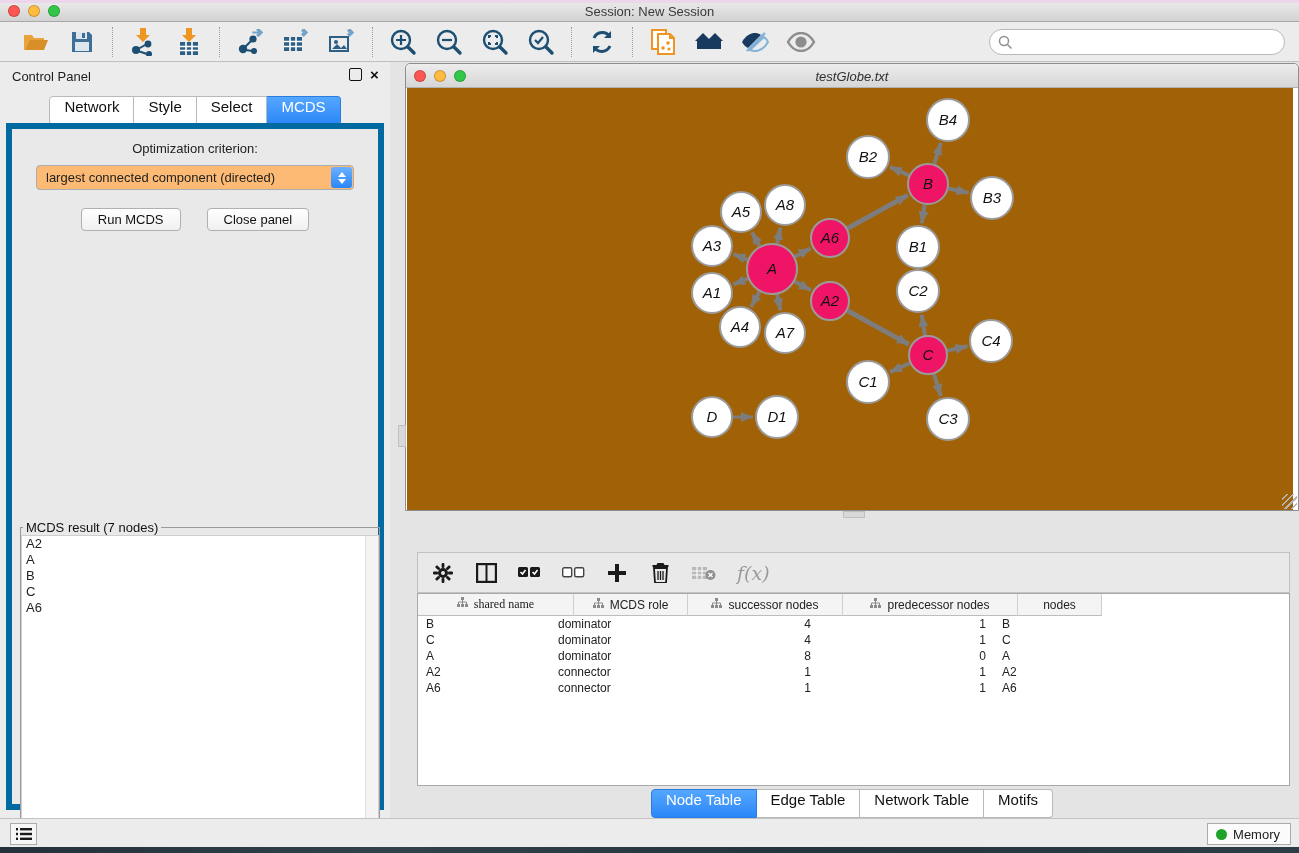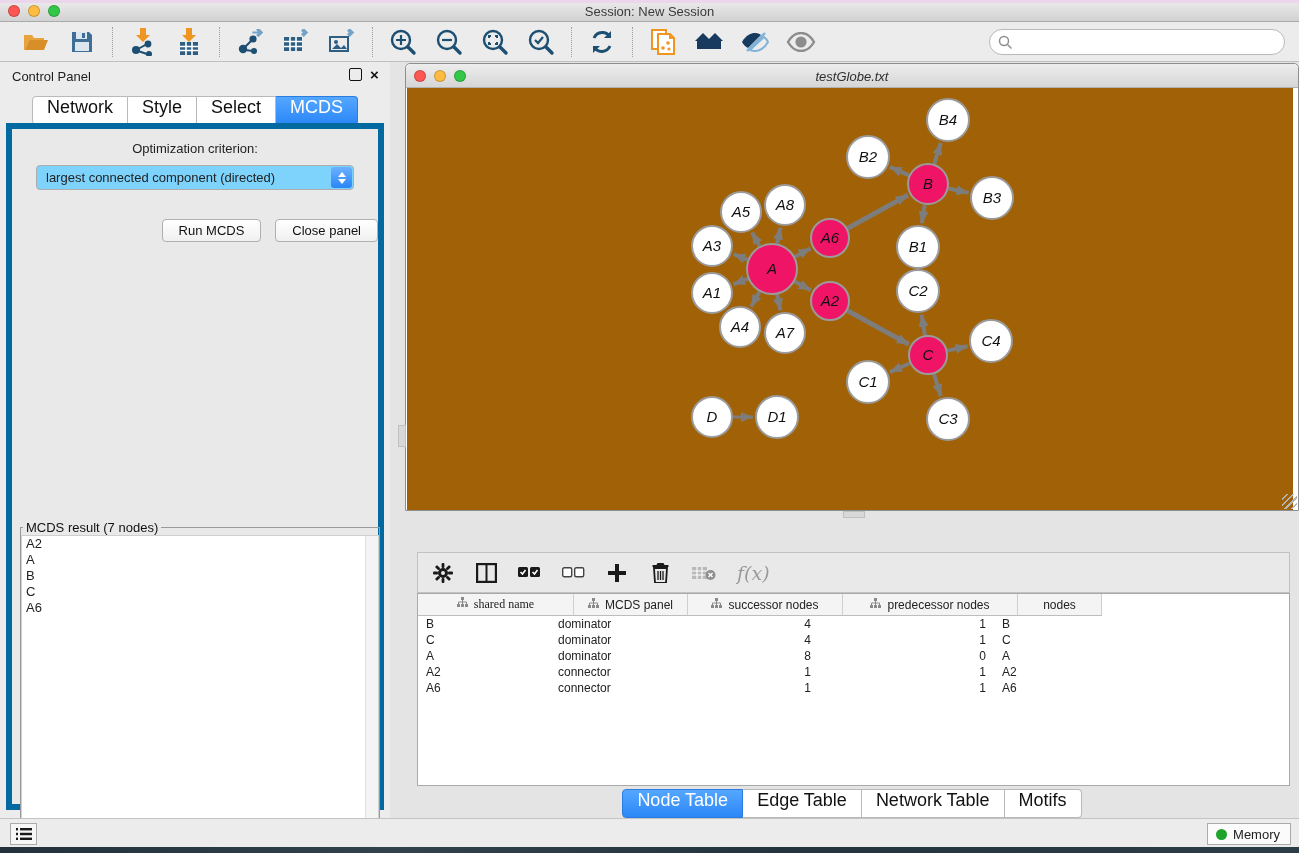--- a/index.html
+++ b/index.html
@@ -31,35 +31,35 @@
   .control-panel { position:absolute; left:0; top:62px; width:390px; height:756px; background:#ececec; }
   .panel-head { position:relative; height:28px; padding:7px 10px 0 12px; font-size:13px; color:#1c1c1c; }
   .panel-head .pico { position:absolute; top:6px; width:13px; height:13px; display:flex; align-items:center; justify-content:center; }
   .pico.float { border:1.5px solid #111; border-radius:2px; }
   .pico.close { font-weight:bold; font-size:15px; color:#111; }
   .cp-float { right:28px; } .cp-close { right:9px; }
 
   .cp-tabs { position:absolute; left:0; top:34px; width:100%; display:flex; justify-content:center; }
   .seg { display:flex; }
   .seg .tab { height:29px; line-height:20px; padding:0 14px; background:#fff; border:1px solid #b9b9b9;
-    border-left:none; font-size:18px; color:#111; cursor:default; }
+    border-left:none; font-size:15px; color:#111; cursor:default; }
   .seg .tab:first-child { border-left:1px solid #b9b9b9; border-radius:4px 0 0 4px; }
   .seg .tab:last-child { border-radius:0 4px 4px 0; }
   .seg .tab.active { background:linear-gradient(#55a7ff,#2b87f8); border-color:#2b7ce0; color:#fff; }
 
   .cp-body { position:absolute; left:6px; top:61px; width:378px; height:687px;
     background:#e9e9e9; border:6px solid #0369a1; }
   .opt-label { text-align:center; margin-top:12px; font-size:13px; }
-  .combo { position:relative; margin:9px auto 8px; width:318px; height:25px; background:#7dd3fc;
+  .combo { position:relative; margin:9px auto 8px; width:318px; height:25px; background:#fdba74;
     border:1px solid #adadad; border-radius:4px; display:flex; align-items:center; padding-left:9px; font-size:13px; }
   .combo .stepper { position:absolute; right:1px; top:1px; width:21px; height:21px; border-radius:3px;
     background:linear-gradient(#6cb1ff,#2a86f7); display:flex; flex-direction:column; align-items:center; justify-content:center; gap:2px; }
   .combo .stepper .up { width:0; height:0; border-left:4px solid transparent; border-right:4px solid transparent; border-bottom:5px solid #fff; }
   .combo .stepper .dn { width:0; height:0; border-left:4px solid transparent; border-right:4px solid transparent; border-top:5px solid #fff; }
-  .cp-buttons { display:flex; justify-content:flex-end; gap:14px; margin-top:29px; }
+  .cp-buttons { display:flex; justify-content:center; gap:26px; margin-top:18px; }
   .mac-btn { height:23px; padding:0 16px; background:linear-gradient(#ffffff,#f0f0f0); border:1px solid #b0b0b0;
     border-radius:4px; font-size:13px; color:#111; cursor:default; }
 
   .mcds-box { position:absolute; left:8px; top:391px; width:360px; height:346px; border:1px solid #9a9a9a; }
   .mcds-box legend { font-size:13px; padding:0 3px; margin-left:2px; color:#111; }
   .mcds-list { position:relative; width:100%; height:100%; background:#fff; border:1px solid #cfcfcf; overflow:hidden; }
   .mcds-item { padding:0 4px; height:16px; line-height:16px; font-size:13px; }
   .mcds-scroll { position:absolute; right:0; top:0; width:13px; height:100%; background:#f4f4f4; border-left:1px solid #e0e0e0; }
 
   
@@ -528,21 +528,21 @@
           <div class="th-cell" style="width: 114px;">
             <span><svg width="11" height="11" viewBox="0 0 11 11">
                 <g fill="#8a8a8a">
                   <rect x="4" y="0" width="3" height="3"></rect>
                   <rect x="0" y="7" width="3" height="3"></rect>
                   <rect x="4" y="7" width="3" height="3"></rect>
                   <rect x="8" y="7" width="3" height="3"></rect>
                 </g>
                 <path d="M5.5 3v2M1.5 7V5h8v2M5.5 5v2" stroke="#8a8a8a" fill="none" stroke-width="1"></path>
               </svg></span>
-            <span>MCDS panel</span>
+            <span>MCDS role</span>
           </div>
           <div class="th-cell" style="width: 155px;">
             <span><svg width="11" height="11" viewBox="0 0 11 11">
                 <g fill="#8a8a8a">
                   <rect x="4" y="0" width="3" height="3"></rect>
                   <rect x="0" y="7" width="3" height="3"></rect>
                   <rect x="4" y="7" width="3" height="3"></rect>
                   <rect x="8" y="7" width="3" height="3"></rect>
                 </g>
                 <path d="M5.5 3v2M1.5 7V5h8v2M5.5 5v2" stroke="#8a8a8a" fill="none" stroke-width="1"></path>

